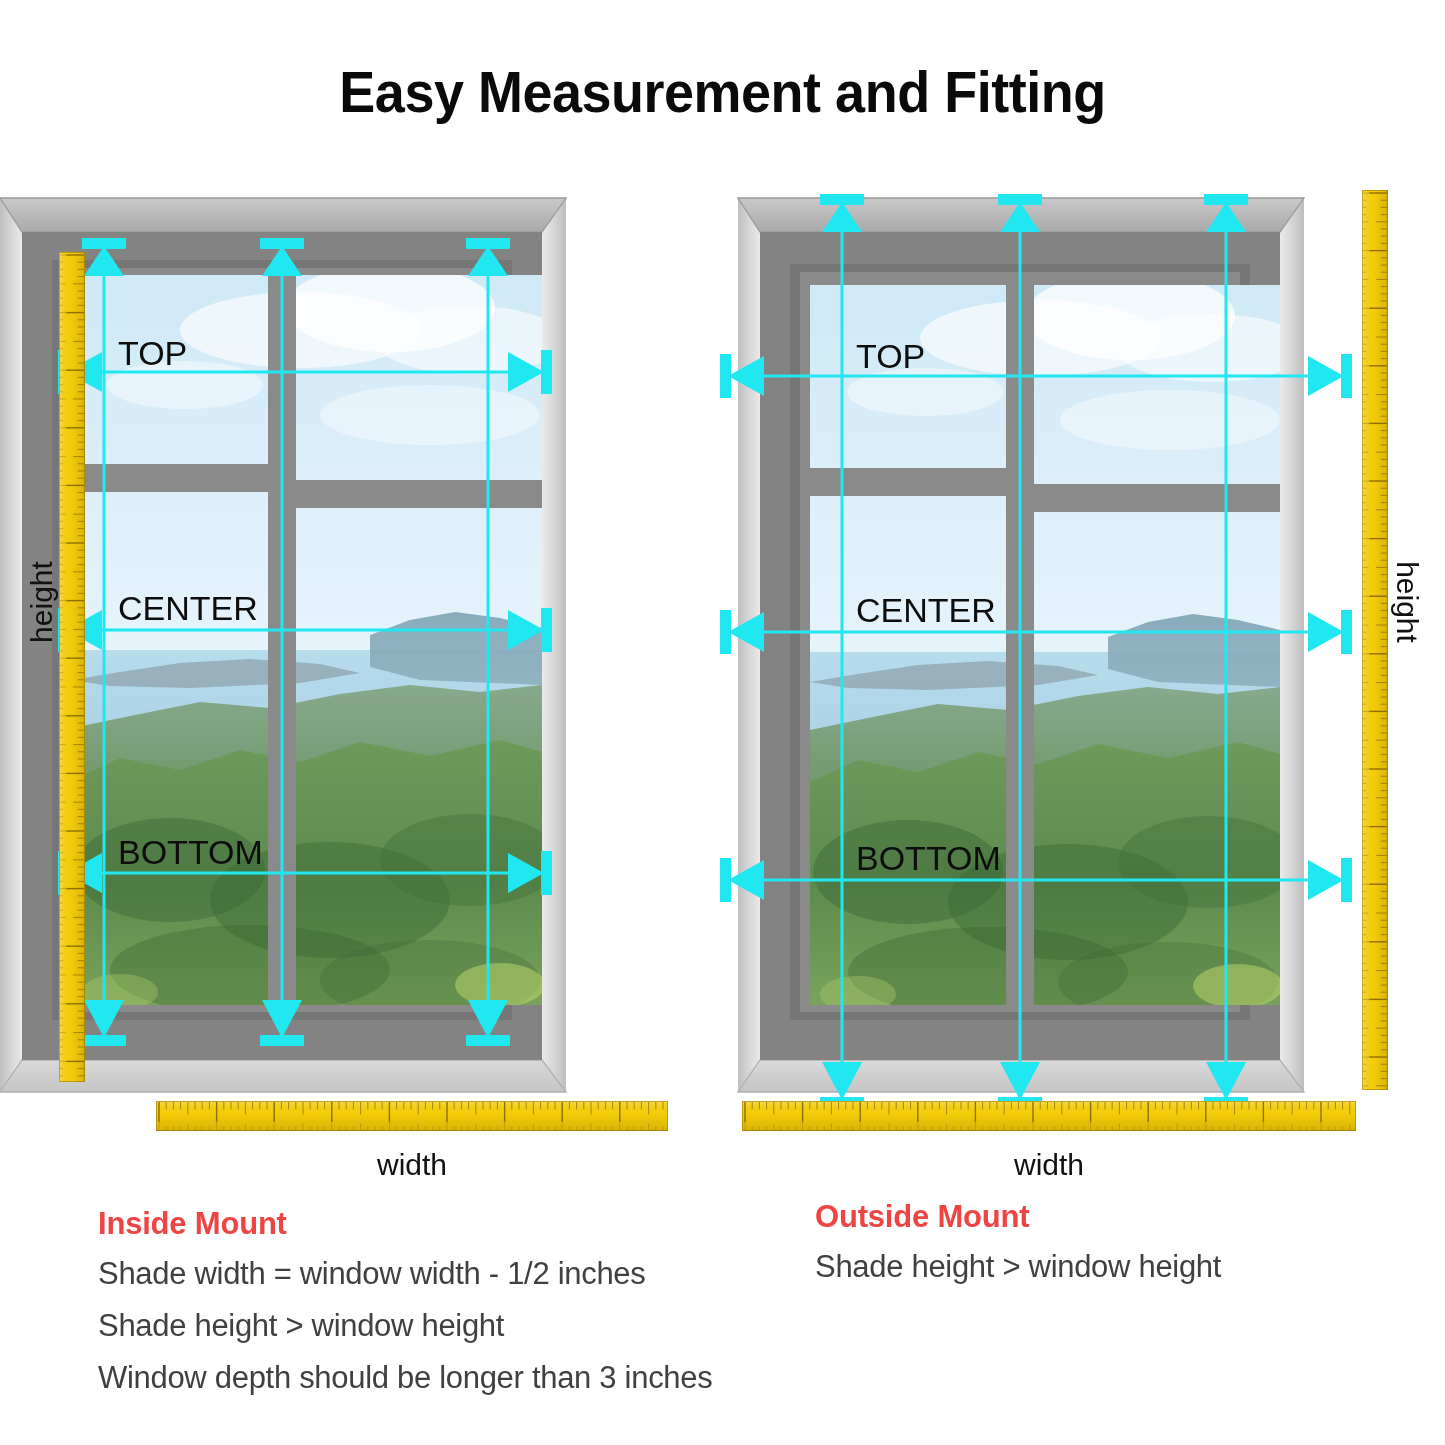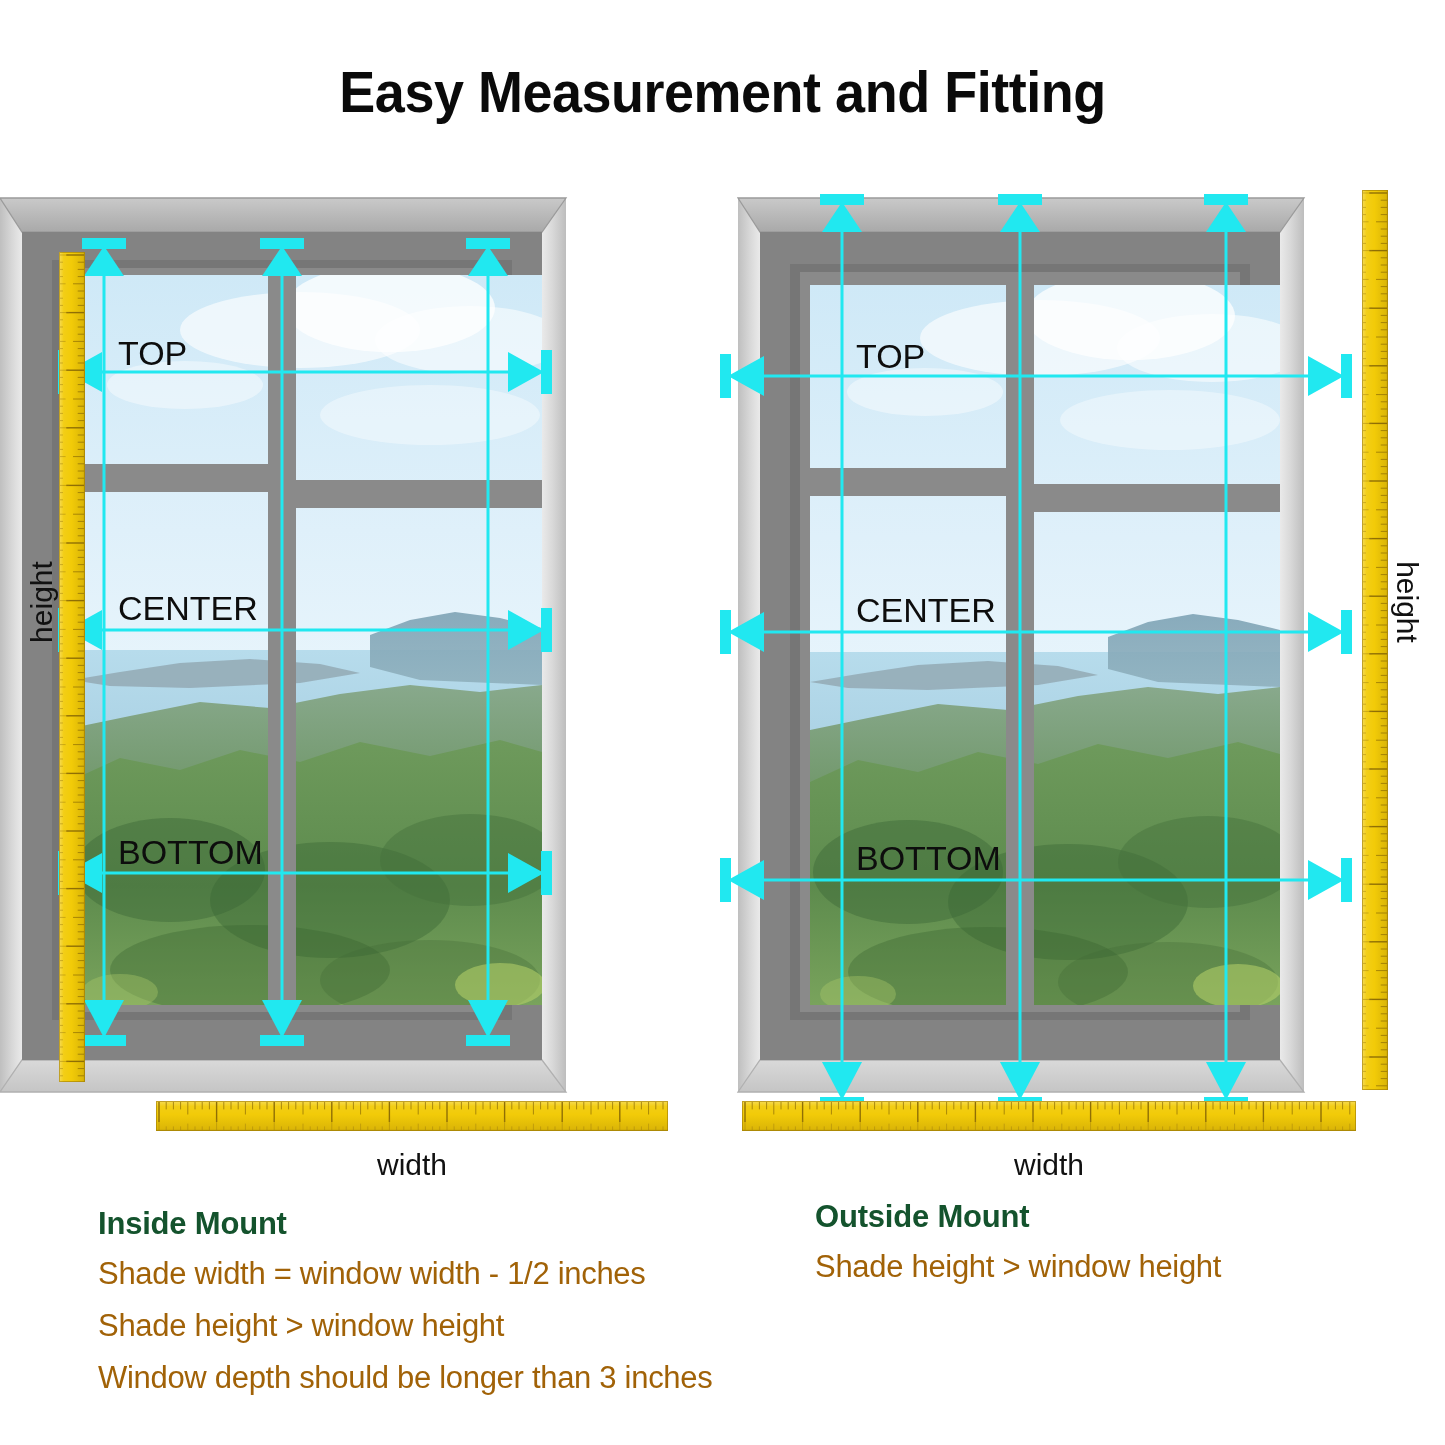--- a/index.html
+++ b/index.html
@@ -66,27 +66,27 @@
   .ruler-label.rot-right{transform:rotate(90deg);transform-origin:50% 50%;}
 
   
   .notes{position:absolute;}
   .notes.left{left:98px;top:1206px;width:720px;}
   .notes.right{left:815px;top:1199px;width:630px;}
   .notes h3{
     margin:0 0 14px 0;
     font-size:31px;
     font-weight:bold;
-    color:#14532d;
+    color:#ef4444;
     letter-spacing:-0.2px;
   }
   .notes p{
     margin:0 0 16px 0;
     font-size:31px;
-    color:#a16207;
+    color:#404040;
     letter-spacing:-0.3px;
     white-space:nowrap;
   }
 </style>
 </head>
 <body>
 
 <div class="stage">
 
   <div class="title">Easy Measurement and Fitting</div>

